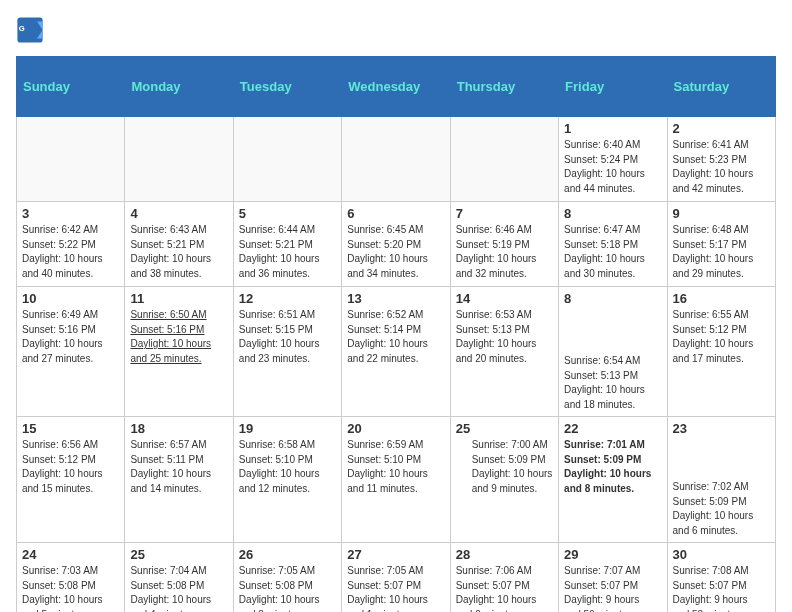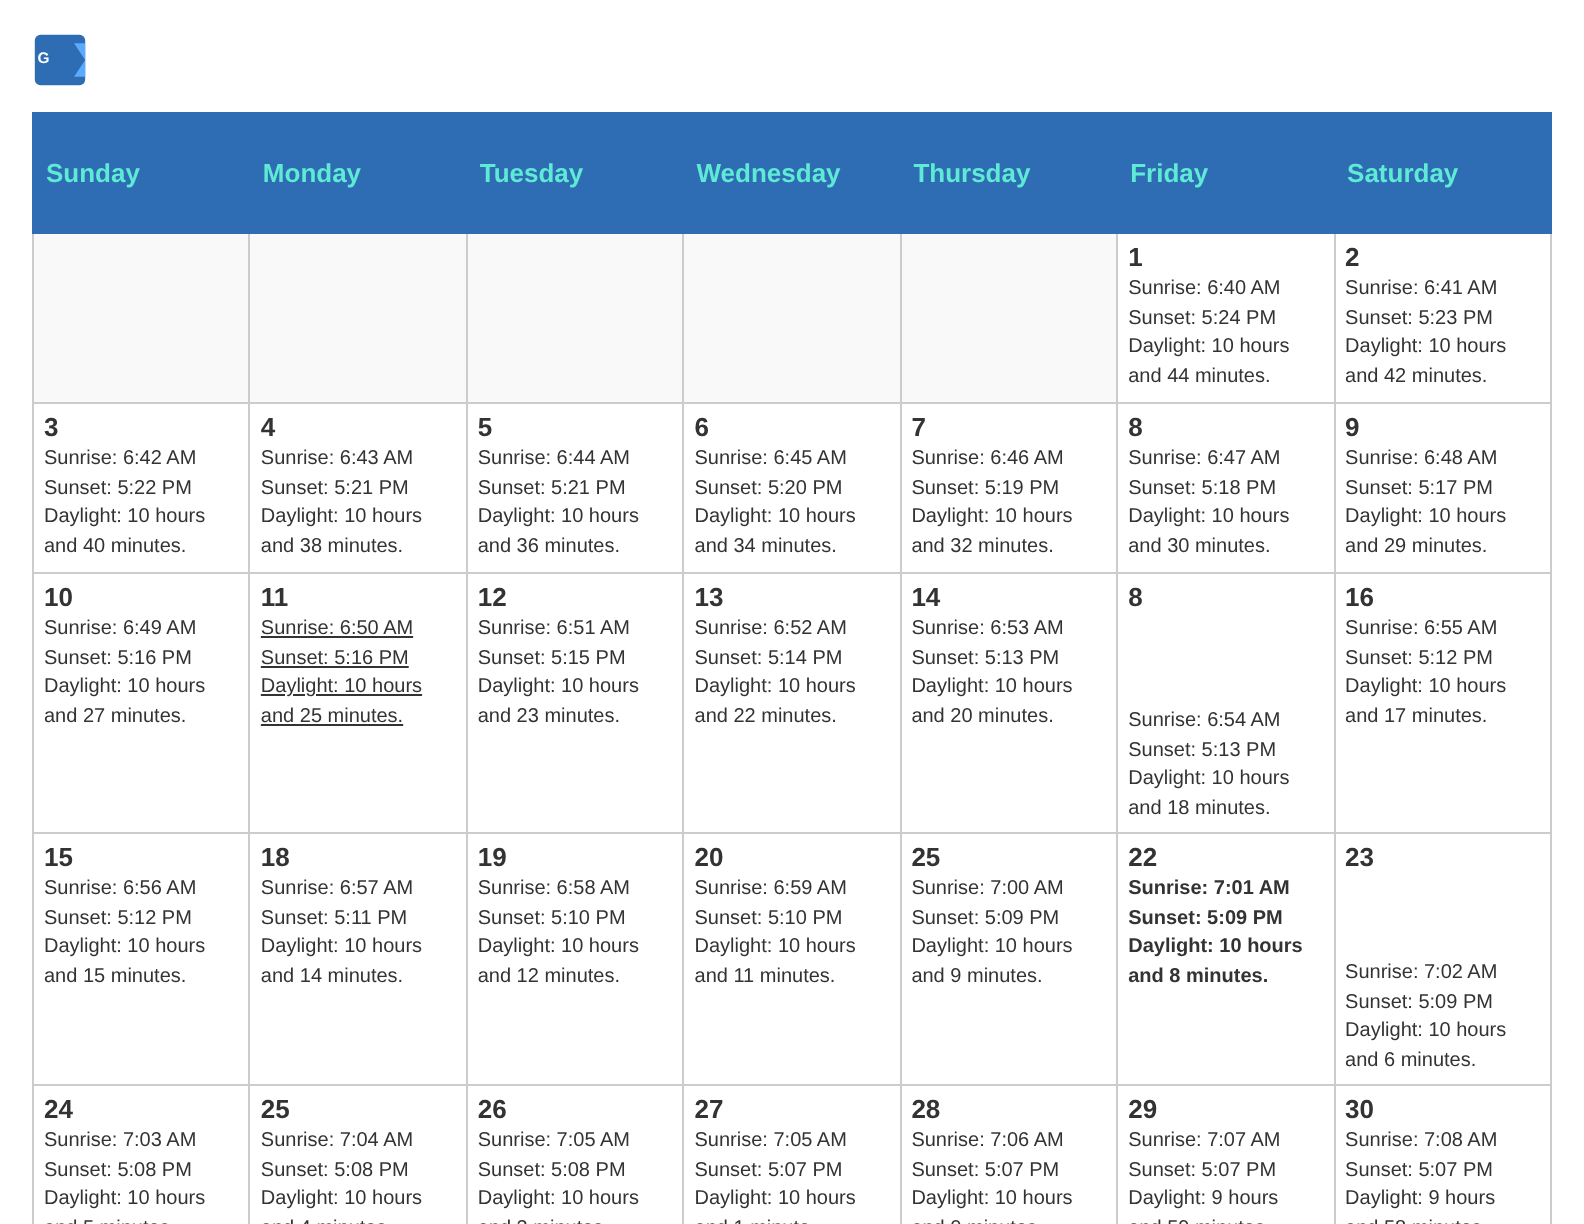--- a/index.html
+++ b/index.html
@@ -263,21 +263,21 @@
         </td>
         <td>
           <span class="day-num">20</span>
           <div class="cell-text" style="white-space: pre-line;">Sunrise: 6:59 AM
 Sunset: 5:10 PM
 Daylight: 10 hours
 and 11 minutes.</div>
         </td>
         <td>
           <span class="day-num">25</span>
-          <div class="cell-text" style="white-space: pre-line;">Sunrise: 7:00 AM
+          <div class="cell-text" style="white-space: pre-line; margin-left: 16px;">Sunrise: 7:00 AM
 Sunset: 5:09 PM
 Daylight: 10 hours
 and 9 minutes.</div>
         </td>
         <td>
           <span class="day-num">22</span>
           <div class="cell-text" style="white-space: pre-line; font-weight: bold;">Sunrise: 7:01 AM
 Sunset: 5:09 PM
 Daylight: 10 hours
 and 8 minutes.</div>

